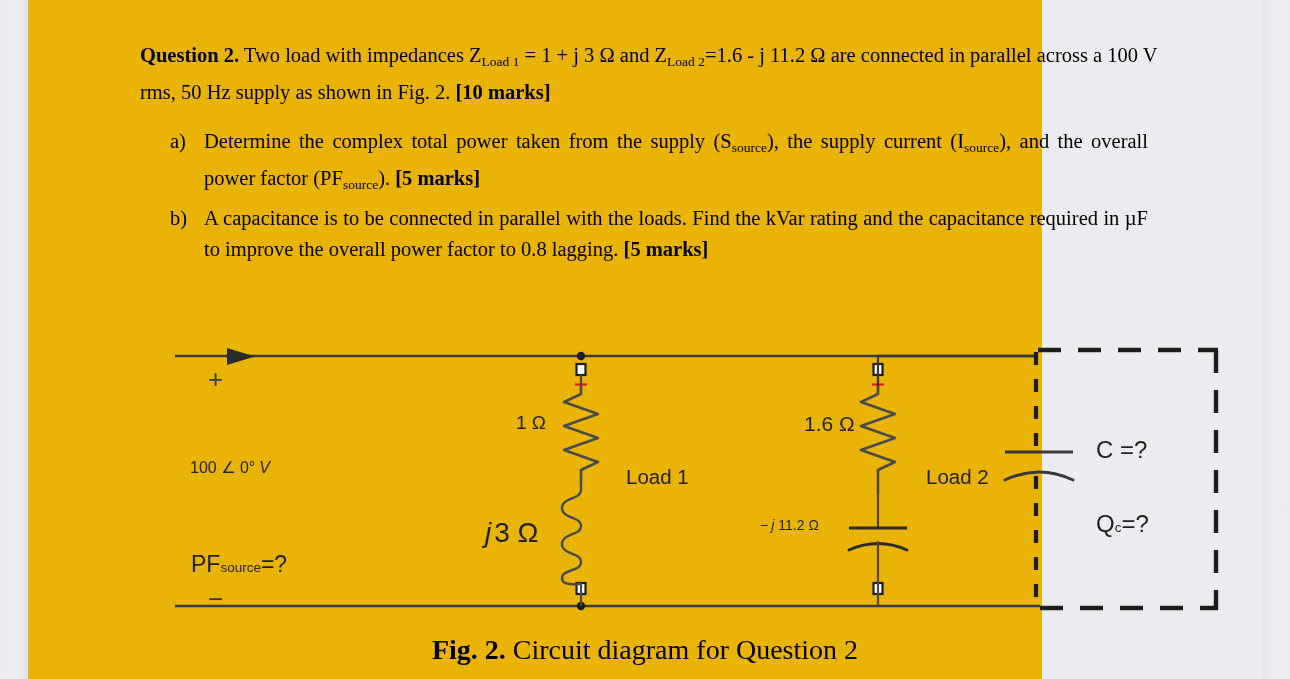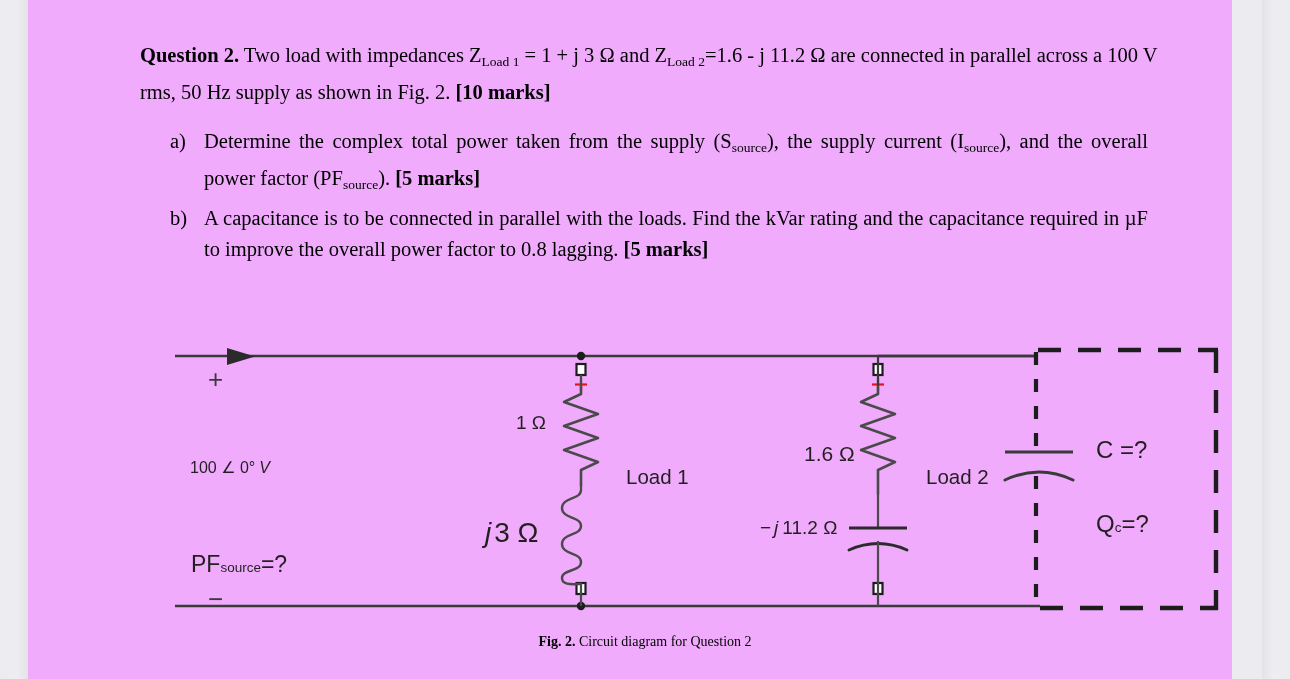--- a/index.html
+++ b/index.html
@@ -10,23 +10,23 @@
   body {
     width: 1290px;
     height: 679px;
     overflow: hidden;
     font-family: "Liberation Serif", serif;
   }
   #page {
     position: absolute;
     left: 28px;
     top: 0;
-    width: 1204px;
+    width: 1014px;
     height: 679px;
-    background: #f0abfc;
+    background: #eab308;
     box-shadow: 0 0 0 0 transparent;
   }
   .shade-left {
     position: absolute;
     left: 0; top: 0;
     width: 28px; height: 679px;
     background: linear-gradient(to right, #ececf0 0%, #eeeef2 60%, #e3e3e8 100%);
   }
   .shade-right {
     position: absolute;
@@ -94,21 +94,21 @@
   .lbl-small { font-size: 13.5px; }
   .lbl-it { font-style: italic; }
 
   .caption {
     position: absolute;
     left: 0;
     top: 346px;
     width: 1234px;
     text-align: center;
     font-family: "Liberation Serif", serif;
-    font-size: 14px;
+    font-size: 28px;
     color: #000;
   }
 </style>
 </head>
 <body>
 
 <div class="shade-left"></div>
 <div class="shade-right"></div>
 
 <div id="page">
@@ -202,23 +202,23 @@
     <div class="lbl lbl-big" style="left:163px; top:222px;margin-top:41px;"><span>PF</span><span class="lbl-small">source</span><span>=?</span>
     </div>
 
     <div class="lbl lbl-med" style="left:488px; top:124px; font-size:19px;">1 Ω</div>
 
     <div class="lbl lbl-med" style="left:457px; top:229px; font-size:28px;"><span class="lbl-it">j</span><span style="margin-left:3px;">3 Ω</span>
     </div>
 
     <div class="lbl lbl-med" style="left:598px; top:177px; font-size:20.5px;">Load 1</div>
 
-    <div class="lbl lbl-med" style="left:776px; top:124px; font-size:21px;margin-top:30px;">1.6 Ω</div>
-
-    <div class="lbl lbl-med" style="left:732px; top:229px; font-size:19px;"><span>−</span><span class="lbl-it" style="margin-left:3px;">j</span><span style="margin-left:4px;">11.2 Ω</span>
+    <div class="lbl lbl-med" style="left:776px; top:124px; font-size:21px;">1.6 Ω</div>
+
+    <div class="lbl lbl-med" style="left:732px; top:229px; font-size:14px;"><span>−</span><span class="lbl-it" style="margin-left:3px;">j</span><span style="margin-left:4px;">11.2 Ω</span>
     </div>
 
     <div class="lbl lbl-med" style="left:898px; top:177px; font-size:20.5px;">Load 2</div>
 
     <div class="lbl lbl-big" style="left:1068px; top:148px; font-size:24px;">C =?</div>
 
     <div class="lbl lbl-big" style="left:1068px; top:222px; font-size:24px;"><span>Q</span><span class="lbl-small">c</span><span>=?</span>
     </div>
 
     <div class="caption"><span class="bold">Fig. 2.</span><span> Circuit diagram for Question 2</span>

